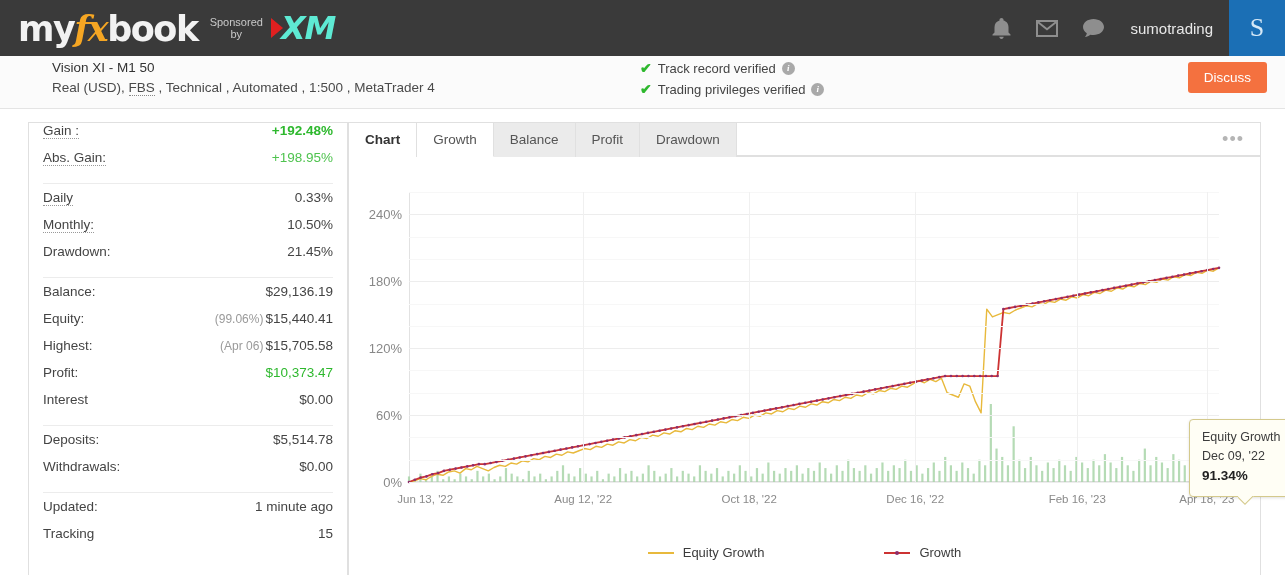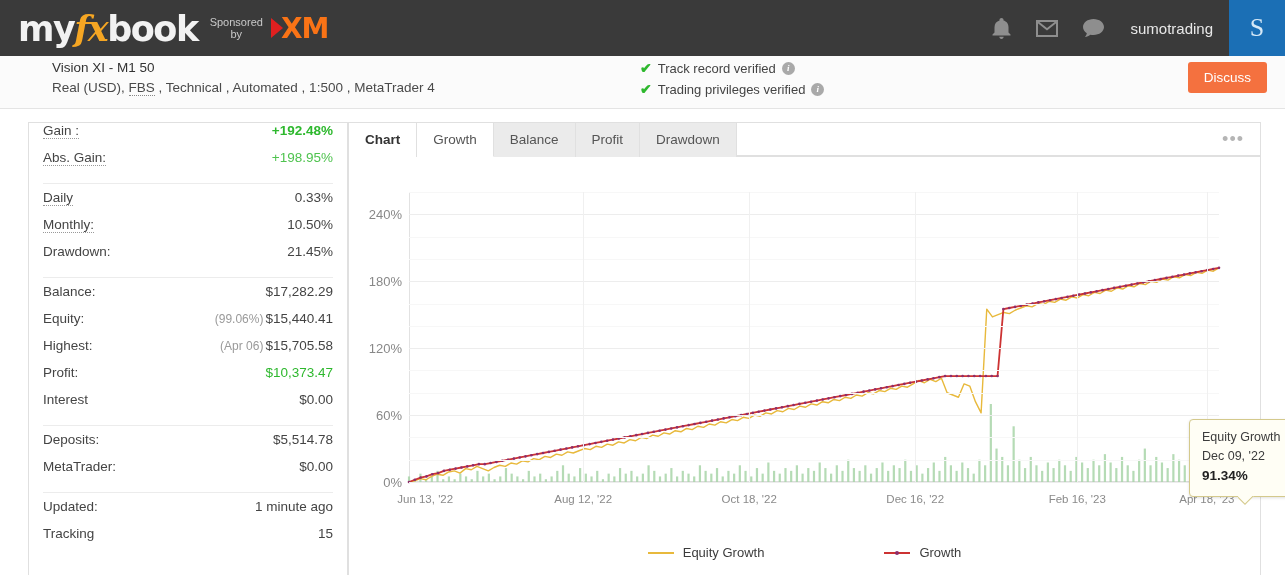--- a/index.html
+++ b/index.html
@@ -31,21 +31,21 @@
   .xm-logo {
     margin-left: 8px; display: flex; align-items: center;
   }
   .xm-arrow {
     width: 0; height: 0;
     border-top: 10px solid transparent;
     border-bottom: 10px solid transparent;
     border-left: 12px solid #e02020;
   }
   .xm-text {
-    color: #f97316; font-size: 28px; font-weight: bold; 
+    color: #5eead4; font-size: 32px; font-weight: bold; font-style: italic;
     letter-spacing: -1px; font-family: "DejaVu Sans", sans-serif;
     margin-left: -2px;
   }
   .nav-right {
     margin-left: auto; display: flex; align-items: center; height: 56px;
   }
   .nav-icon {
     width: 46px; height: 56px; display: flex; align-items: center; justify-content: center;
     color: #8e8e8e;
   }
@@ -278,21 +278,21 @@
         <span class="label dotted">Monthly:</span>
         <span class="value ">10.50%</span>
       </div>
       <div class="stat-row">
         <span class="label">Drawdown:</span>
         <span class="value ">21.45%</span>
       </div>
       <div class="divider"></div>
       <div class="stat-row">
         <span class="label">Balance:</span>
-        <span class="value ">$17,282.29</span>
+        <span class="value ">$29,136.19</span>
       </div>
       <div class="stat-row">
         <span class="label">Equity:</span>
         <span class="value "><span class="paren">(99.06%)</span>$15,440.41</span>
       </div>
       <div class="stat-row">
         <span class="label">Highest:</span>
         <span class="value "><span class="paren">(Apr 06)</span>$15,705.58</span>
       </div>
       <div class="stat-row">
@@ -302,21 +302,21 @@
       <div class="stat-row">
         <span class="label">Interest</span>
         <span class="value ">$0.00</span>
       </div>
       <div class="divider"></div>
       <div class="stat-row">
         <span class="label">Deposits:</span>
         <span class="value ">$5,514.78</span>
       </div>
       <div class="stat-row">
-        <span class="label">MetaTrader:</span>
+        <span class="label">Withdrawals:</span>
         <span class="value ">$0.00</span>
       </div>
       <div class="divider"></div>
       <div class="stat-row">
         <span class="label">Updated:</span>
         <span class="value ">1 minute ago</span>
       </div>
       <div class="stat-row">
         <span class="label">Tracking</span>
         <span class="value ">15</span>

